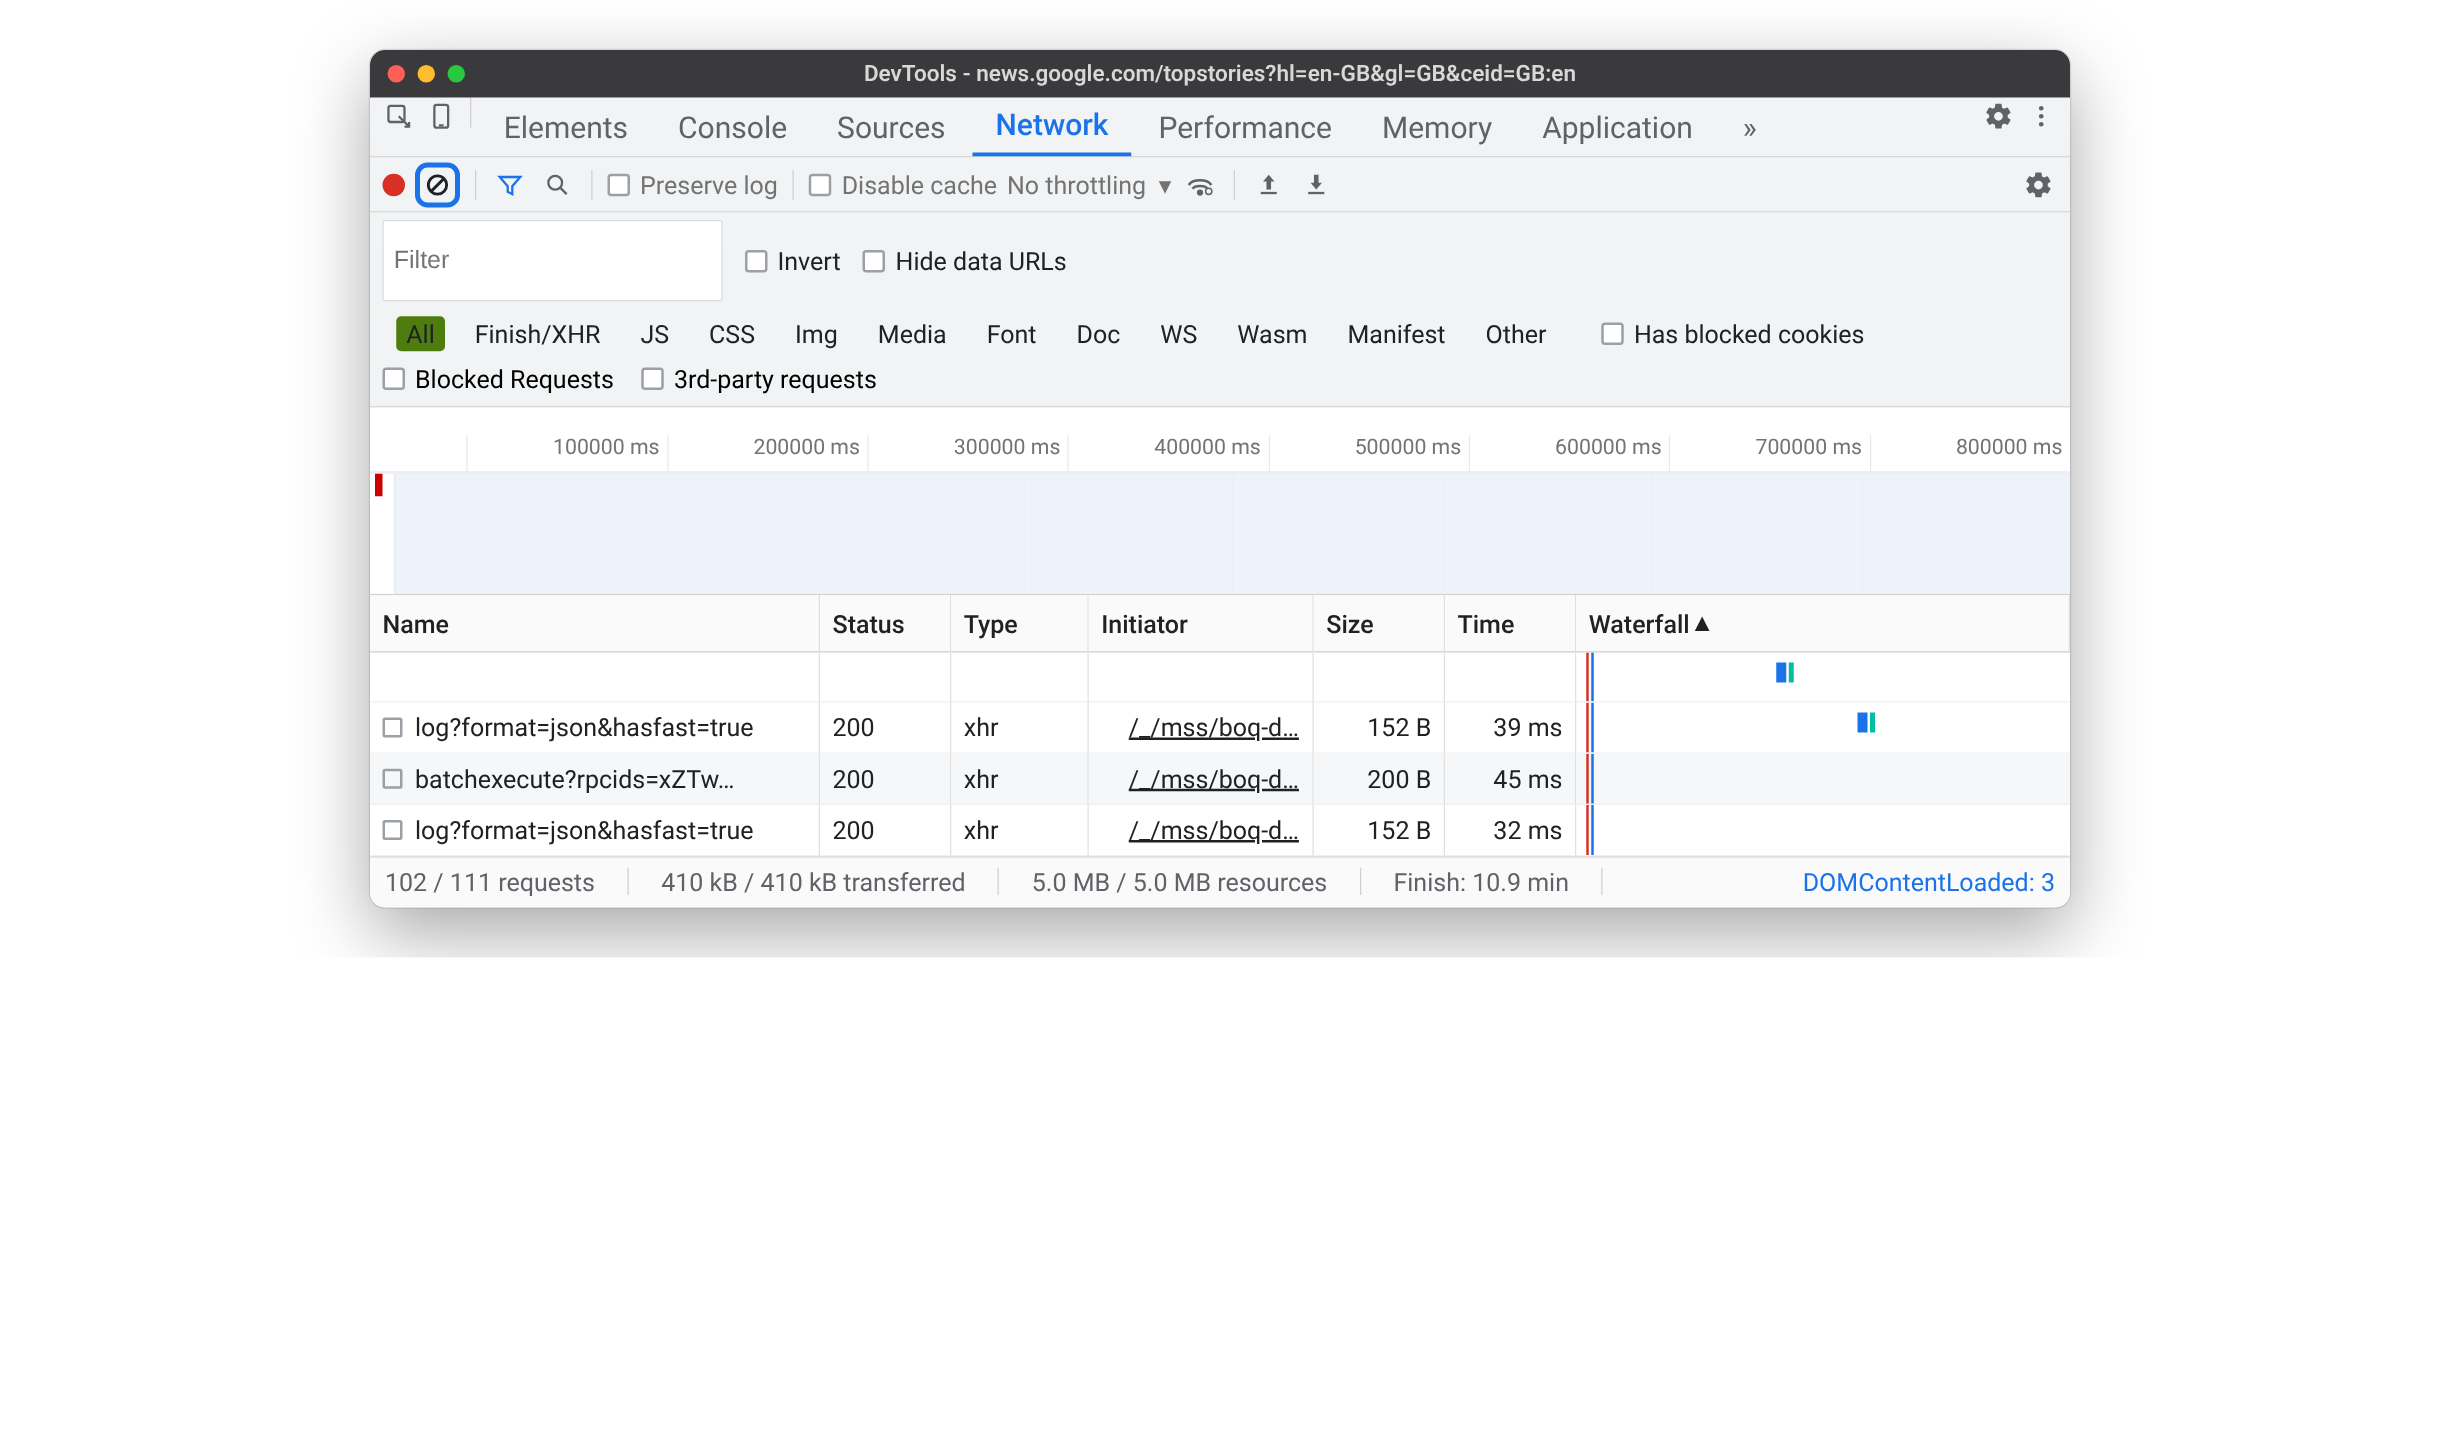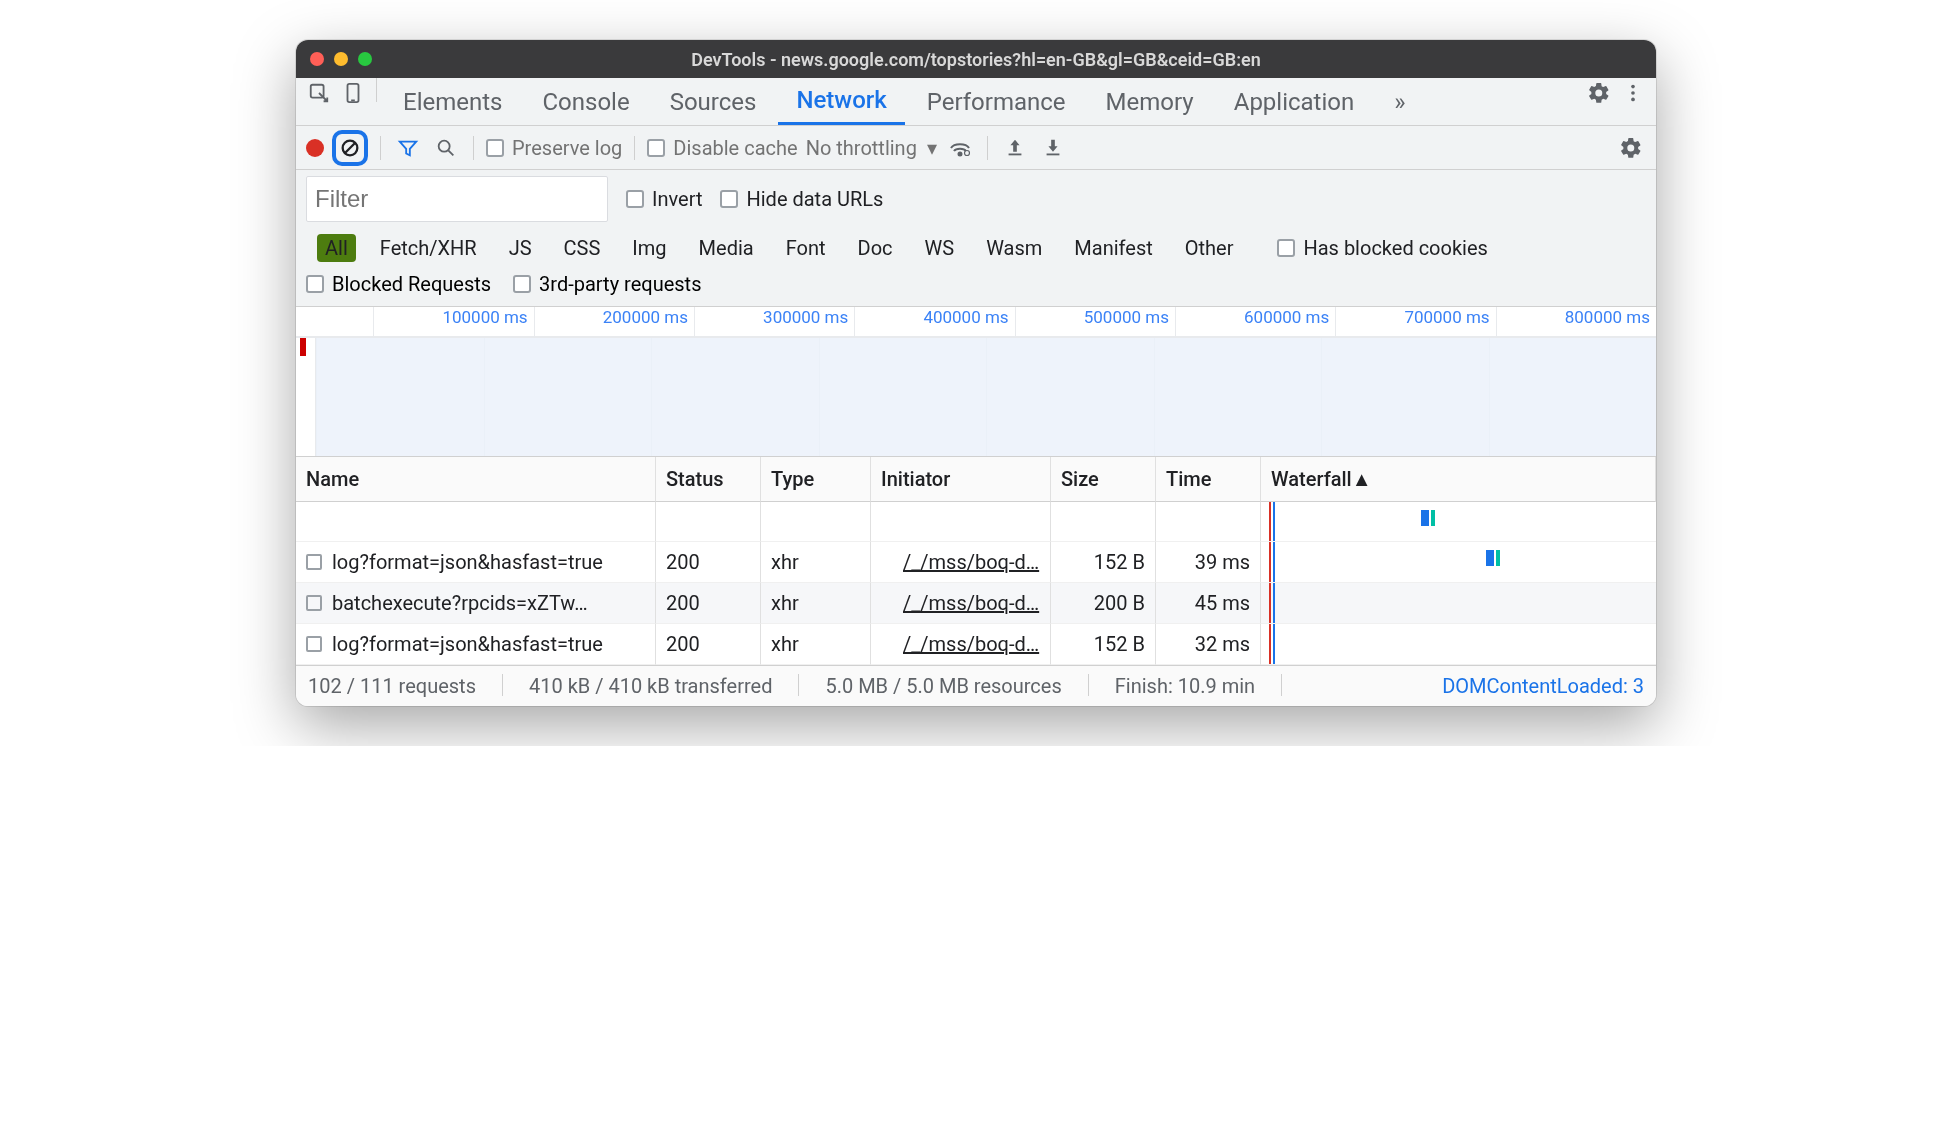--- a/index.html
+++ b/index.html
@@ -108,22 +108,22 @@
   
   .filter-row {
     display: flex; align-items: center;
     padding: 6px 10px; gap: 18px;
     background: #f1f3f4;
     font-size: 20px;
     color: #202124;
   }
   .filter-input {
     border: 1px solid #dadce0; background: #fff;
-    padding: 8px 8px; width: 302px;
-    font-size: 24px; color: #5f6368;
+    padding: 20px 8px; width: 272px;
+    font-size: 20px; color: #5f6368;
     border-radius: 2px;
   }
   
   .type-row {
     display: flex; align-items: center; flex-wrap: wrap;
     padding: 6px 10px; gap: 16px;
     background: #f1f3f4;
     font-size: 20px;
     color: #202124;
   }
@@ -143,22 +143,23 @@
   
   .overview {
     height: 150px;
     border-bottom: 1px solid #d0d0d0;
     background: #fff;
     display: flex; flex-direction: column;
   }
   .ruler {
     height: 30px;
     display: flex;
-    font-size: 17px; color: #3b82f6;
+    font-size: 17px; color: #737373;
     border-bottom: 1px solid #e8eaed;
+    margin-top: 22px;
   }
   .ruler .tick {
     flex: 1; text-align: right; padding-right: 6px;
     border-left: 1px solid #e8eaed;
   }
   .ruler .tick:first-child { border-left: none; text-align: left; padding-left: 10px; flex:0.4 }
   .overview-plot {
     flex: 1;
     background: #eef3fb;
     border-top: 1px solid #e8eaed;
@@ -337,21 +338,21 @@
         <span>Invert</span>
     </label>
     <label class="cb">
       <span class="box"></span>
         <span>Hide data URLs</span>
     </label>
   </div>
 
   <div class="type-row">
     <span class="chip active">All</span>
-    <span class="chip">Fetch/XHR</span>
+    <span class="chip">Finish/XHR</span>
     <span class="chip">JS</span>
     <span class="chip">CSS</span>
     <span class="chip">Img</span>
     <span class="chip">Media</span>
     <span class="chip">Font</span>
     <span class="chip">Doc</span>
     <span class="chip">WS</span>
     <span class="chip">Wasm</span>
     <span class="chip">Manifest</span>
     <span class="chip">Other</span>

